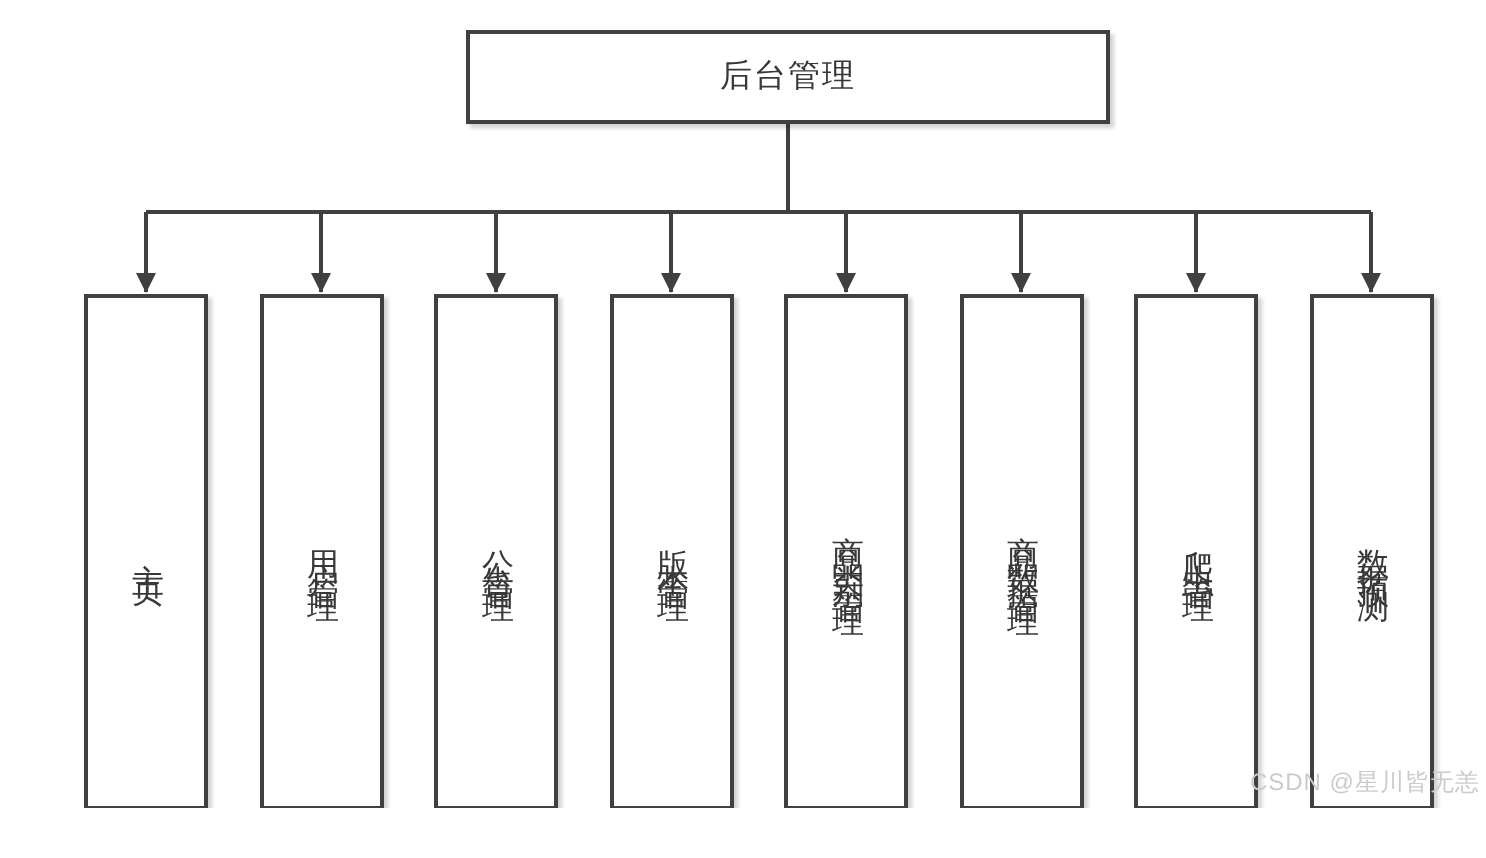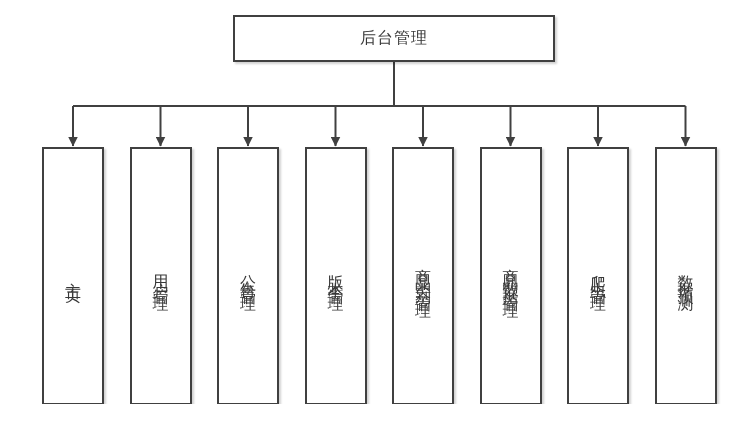--- a/index.html
+++ b/index.html
@@ -97,14 +97,15 @@
         <span class="vlabel">商品数据管理</span>
       </div>
       <div class="node child" style="left: 567px; top: 147px; width: 62px; height: 258px;">
         <span class="vlabel">爬虫管理</span>
       </div>
       <div class="node child" style="left: 654.5px; top: 147px; width: 62px; height: 258px;">
         <span class="vlabel">数据预测</span>
       </div>
     </div>
 
+  <div class="watermark">CSDN @星川皆无恙</div>
 
 </div>
 
 </body></html>

